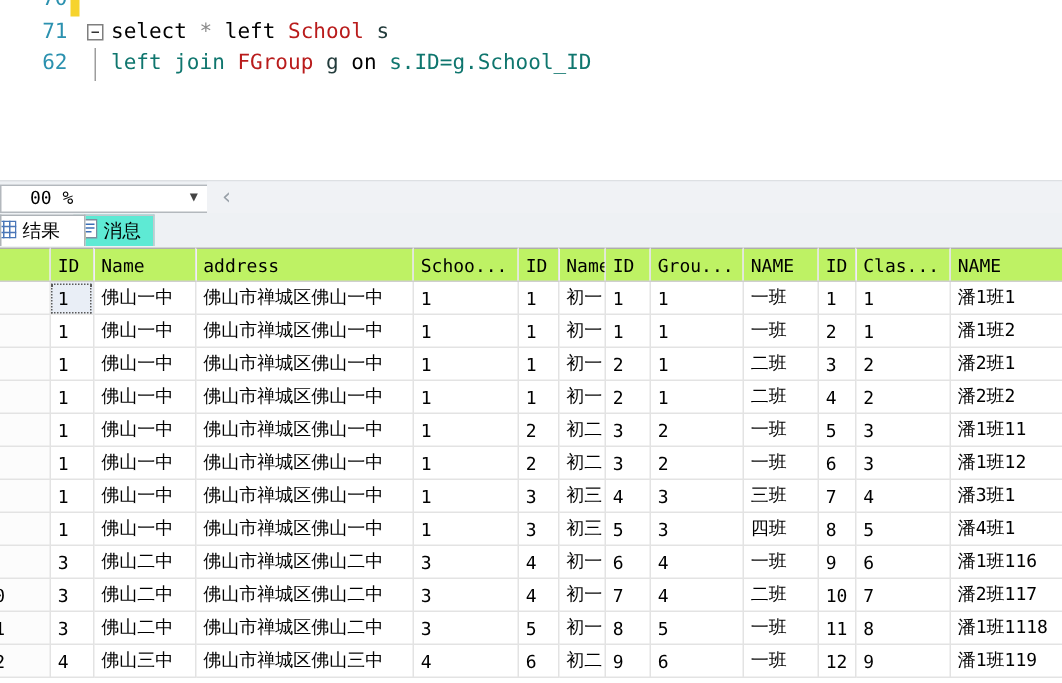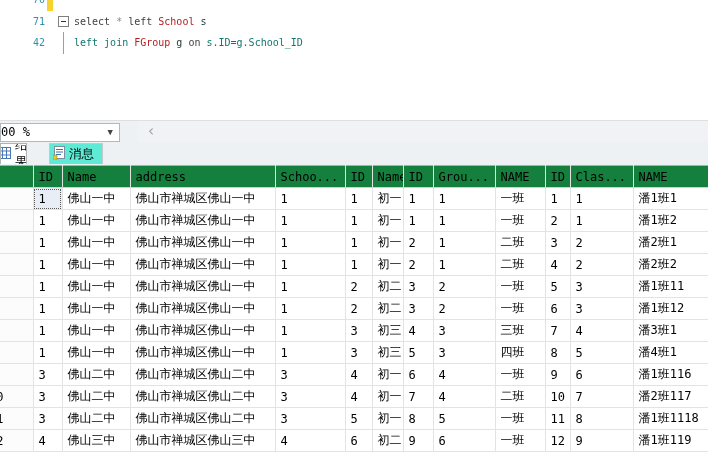--- a/index.html
+++ b/index.html
@@ -2,72 +2,72 @@
 <html><head>
 <meta charset="utf-8">
 <style>
   html,body{margin:0;padding:0;background:#fff;}
   .screen{position:relative;width:708px;height:455px;background:#fff;overflow:hidden;
           font-family:"DejaVu Sans Mono","Liberation Mono",monospace;}
 
   
   .editor{position:absolute;top:0;left:0;right:0;height:120px;background:#fff;overflow:hidden;}
   .ed-lines{margin-top:-11px;}
-  .ed-line{position:relative;height:21.5px;line-height:21.5px;font-size:10px;white-space:pre;}
+  .ed-line{position:relative;height:21.5px;line-height:21.5px;font-size:14px;white-space:pre;}
   .ln{position:absolute;left:0;top:0;width:45px;text-align:right;color:#2b91af;}
   .track{position:absolute;left:47px;top:0;bottom:0;width:6px;background:#f6d32d;}
   .foldbox{position:absolute;left:58px;top:5px;width:11px;height:11px;background:#fff;
            border:1px solid #7f7f7f;box-sizing:border-box;}
   .foldbox::after{content:"";position:absolute;left:2px;right:2px;top:4px;height:1px;background:#333;}
   .foldline{position:absolute;left:63px;top:0;bottom:0;width:1px;background:#9d9d9d;}
   .code{position:absolute;left:74px;top:0;}
-  .tk-kw{color:#404040;margin-top:43px;} .tk-tbl{color:#b91c1c;} .tk-id{color:#223b3b;}
+  .tk-kw{color:#000000;margin-top:43px;} .tk-tbl{color:#b91c1c;} .tk-id{color:#223b3b;}
   .tk-gray{color:#0f766e;} .tk-op{color:#8a8a8a;}
 
   
   .statusbar{position:absolute;top:120px;left:0;right:0;height:22px;background:#eef1f4;
              border-top:1px solid #dde0e3;}
   .zoombox{position:absolute;left:0;top:2px;width:118px;height:17px;background:#fff;
-           border:1px solid #b3b8bd;font-size:12px;line-height:17px;padding-left:0;color:#000;}
+           border:1px solid #b3b8bd;font-size:12px;line-height:17px;padding-left:19px;color:#000;}
   .zoom-arrow{position:absolute;right:6px;top:0;font-size:9px;color:#444;line-height:17px;}
   .hscroll{position:absolute;left:138px;right:0;top:0;bottom:0;background:#f0f2f5;}
   .hscroll-left{position:absolute;left:5px;top:2px;width:16px;height:17px;color:#98a0a8;
                 font-size:15px;line-height:16px;text-align:center;font-family:"DejaVu Sans",sans-serif;}
 
   
   .tabstrip{position:absolute;top:142px;left:0;right:0;height:23px;background:#eef1f4;}
   .tab{position:absolute;top:1px;height:21px;display:flex;align-items:center;gap:4px;
        font-size:12.5px;font-family:"DejaVu Sans","Liberation Sans",sans-serif;overflow:hidden;
        box-sizing:border-box;padding:0 6px 0 3px;}
-  .tab-results{left:0;width:27px;background:#fff;border:1px solid #aeb3b8;border-bottom:none;z-index:2;}
+  .tab-results{left:0;width:57px;background:#fff;border:1px solid #aeb3b8;border-bottom:none;z-index:2;}
   .tab-messages{left:49px;width:54px;background:#5eead4;border:1px solid #c3c8cd;border-bottom:none;}
   .icon{flex:0 0 auto;display:inline-block;}
 
   
   .grid{position:absolute;top:165px;left:0;width:708px;}
   table{border-collapse:collapse;table-layout:fixed;width:708px;
         font-family:"DejaVu Sans Mono","Liberation Mono",monospace;}
   th,td{height:21px;padding:0 0 0 5px;margin:0;font-size:12px;font-weight:normal;text-align:left;
         border-right:1px solid #e3e3e3;border-bottom:1px solid #e3e3e3;
         overflow:hidden;white-space:nowrap;color:#000;background:#fff;}
-  thead th{border-top:1px solid #adadad;border-bottom:1px solid #cfcfcf;background:#15803d;}
+  thead th{border-top:1px solid #adadad;border-bottom:1px solid #cfcfcf;background:#bef264;}
   td.rowhdr{padding:0;background:#fcfcfc;}
   td.rowhdr span{display:inline-block;margin-left:-11px;}
   td.sel{background:#e9eef6;outline:1px dotted #5a5a5a;outline-offset:-2px;}
 </style>
 </head>
 <body>
 
 <div class="screen">
 
   <div class="editor">
     <div class="ed-lines" id="ed-lines">
         <div class="ed-line"><span class="ln">70</span><div class="track"></div><span class="code"></span></div>
         <div class="ed-line"><span class="ln">71</span><div class="foldbox"></div><span class="code"><span class="tk-kw">select</span><span class="tk-op"> * </span><span class="tk-kw">left</span><span class="tk-id"> </span><span class="tk-tbl">School</span><span class="tk-id"> s</span></span></div>
-        <div class="ed-line"><span class="ln">42</span><div class="foldline"></div><span class="code"><span class="tk-gray">left join </span><span class="tk-tbl">FGroup</span><span class="tk-id"> g </span><span class="tk-kw">on</span><span class="tk-gray"> s.ID=g.School_ID</span></span></div>
+        <div class="ed-line"><span class="ln">62</span><div class="foldline"></div><span class="code"><span class="tk-gray">left join </span><span class="tk-tbl">FGroup</span><span class="tk-id"> g </span><span class="tk-kw">on</span><span class="tk-gray"> s.ID=g.School_ID</span></span></div>
       </div>
   </div>
 
   <div class="statusbar">
     <div class="zoombox">
       <span>00 %</span>
       <span class="zoom-arrow">▼</span>
     </div>
     <div class="hscroll">
       <div class="hscroll-left">‹</div>

